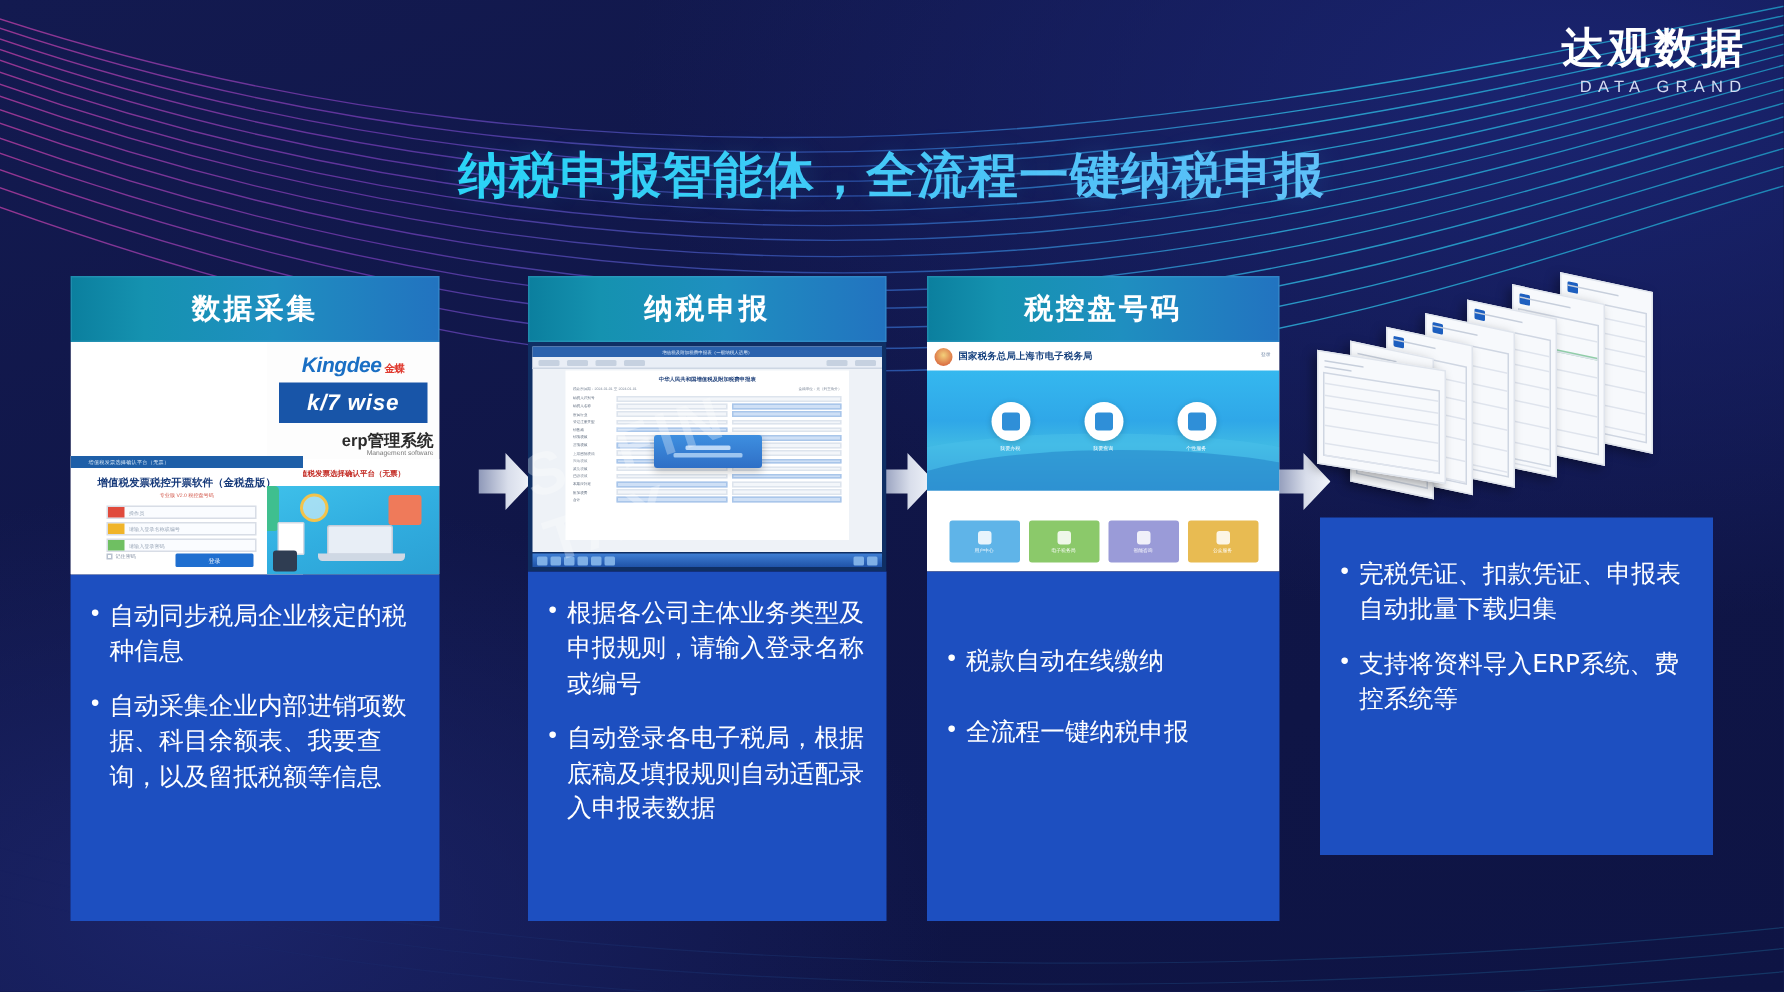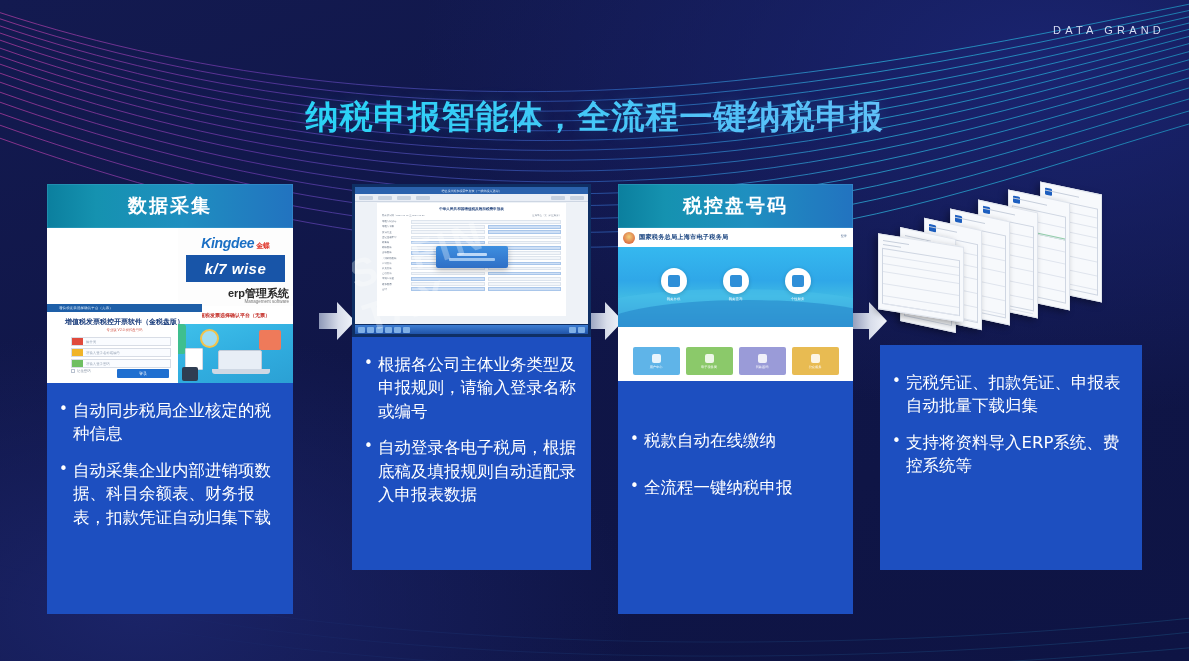--- a/index.html
+++ b/index.html
@@ -250,20 +250,21 @@
     <path d="M-20,131 C180,204 420,266 700,242 C900,224 1060,160 1210,118"></path>
   </g>
   <g fill="none" stroke="url(#wg2)" stroke-width="0.8" opacity="0.5">
     <path d="M-20,560 C220,624 520,650 860,640 C1000,636 1120,626 1210,616"></path>
     <path d="M-20,575 C220,639 520,664 860,654 C1000,650 1120,640 1210,630"></path>
     <path d="M-20,592 C220,654 520,678 860,668 C1000,664 1120,654 1210,646"></path>
   </g>
 </svg>
 
 <div class="logo">
+  <div class="logo-cn">达观数据</div>
   <div class="logo-en">DATA GRAND</div>
 </div>
 
 <div class="page-title">纳税申报智能体，全流程一键纳税申报</div>
 
 <div class="cards">
 
   <svg class="arrow a1" viewBox="0 0 36 42">
     <defs>
         <linearGradient id="ag" x1="0" y1="0" x2="1" y2="0">
@@ -334,26 +335,27 @@
         </div>
       </div>
     </div>
     <div class="card-body">
       <div class="bullet">
         <span class="dot">•</span>
         <span class="txt">自动同步税局企业核定的税种信息</span>
       </div>
       <div class="bullet">
         <span class="dot">•</span>
-        <span class="txt">自动采集企业内部进销项数据、科目余额表、财务报表，扣款凭证自动归集下载</span>
+        <span class="txt">自动采集企业内部进销项数据、科目余额表、我要查询，以及留抵税额等信息</span>
       </div>
     </div>
   </div>
 
   <div class="card c2">
+    <div class="card-header">纳税申报</div>
     <div class="card-media">
       <div class="c2media">
         <div class="f-win">
           <div class="f-title">
             <span>增值税及附加税费申报表（一般纳税人适用）</span>
           </div>
           <div class="f-tool">
               <i></i>
               <i></i>
               <i></i>

